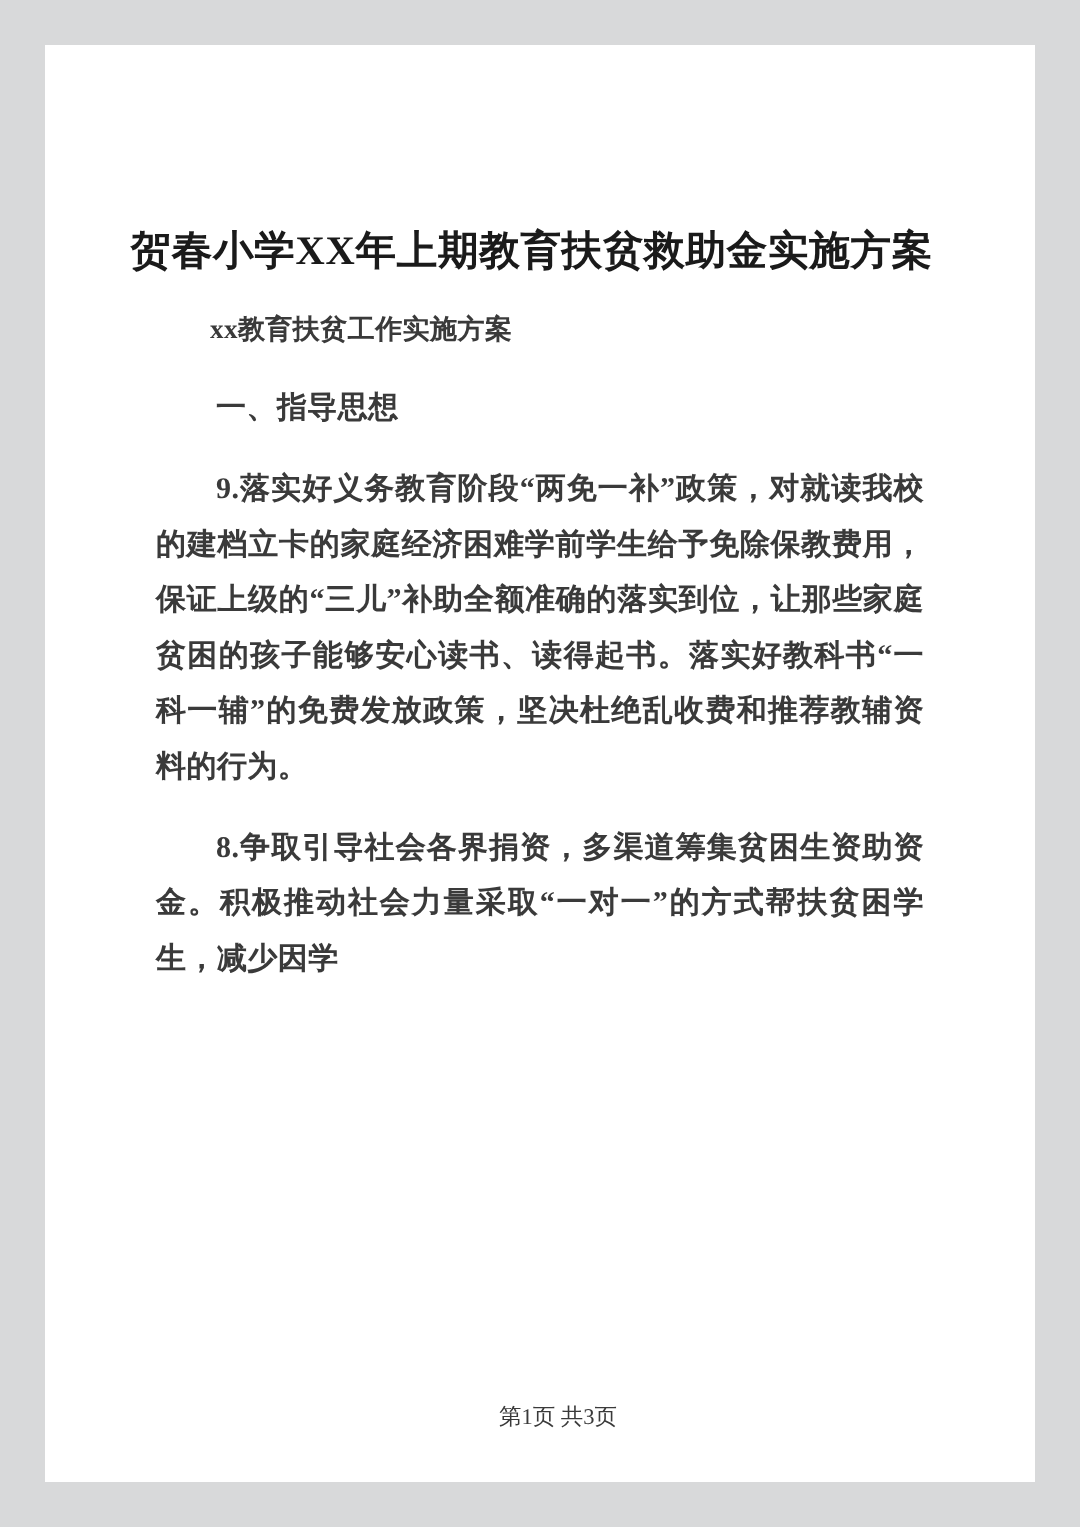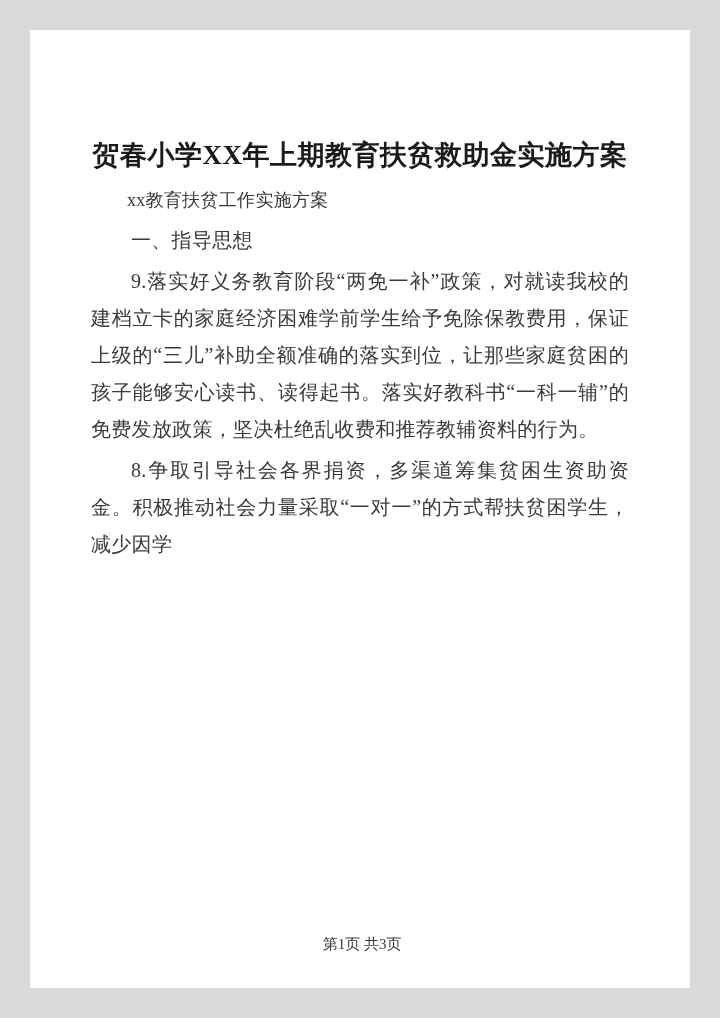--- a/index.html
+++ b/index.html
@@ -27,40 +27,40 @@
   }
   .content {
     width: 546px;
     margin: 0 auto;
     color: #3a3a3a;
   }
   .doc-title {
     font-size: 27px;
     font-weight: bold;
     color: #1a1a1a;
-    text-align: center;
     line-height: 34px;
-    margin: 0 0 10px 0;
+    margin: 12px 0 10px 0;
     letter-spacing: 0.5px;
   }
   .para {
     font-size: 20px;
     line-height: 37px;
     text-indent: 2em;
     text-align: justify;
-    margin: 4px;
+    margin: 17px;
     letter-spacing: 0.3px;
+    font-weight: bold;
   }
   .para.sub {
     font-size: 18px;
     line-height: 36px;
   }
   .page-footer {
     position: absolute;
-    left: 2px;
+    left: 12px;
     bottom: 34px;
     width: 100%;
     text-align: center;
     font-size: 15px;
     color: #3a3a3a;
   }
 </style>
 </head>
 <body>
 

